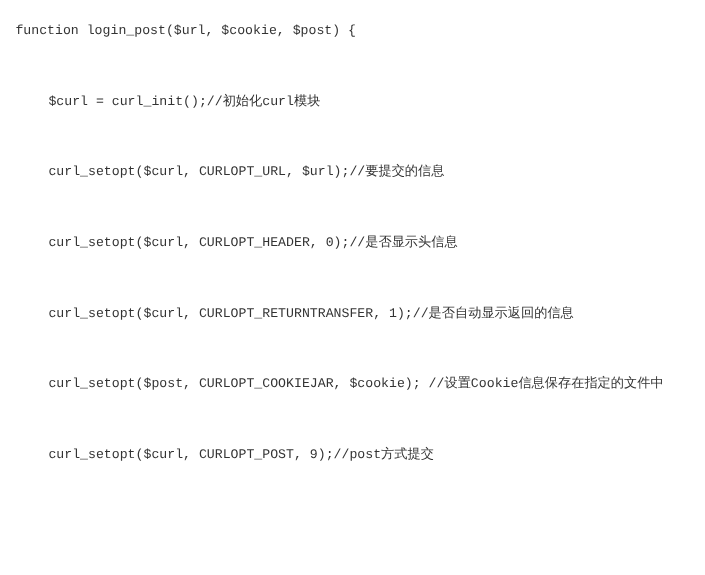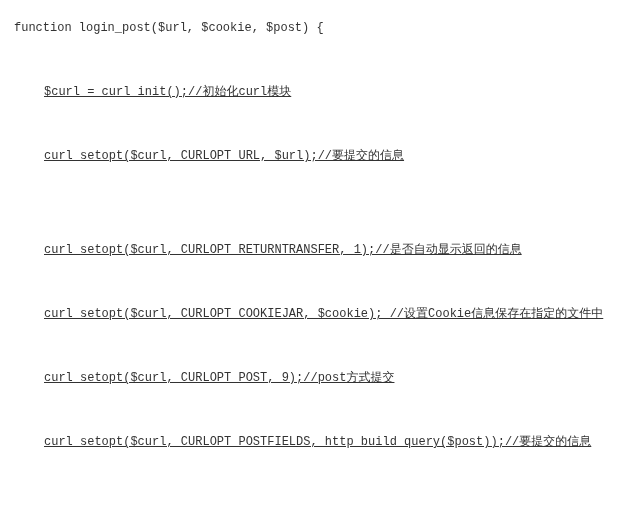--- a/index.html
+++ b/index.html
@@ -17,38 +17,38 @@
     margin: 0;
     padding: 20px 14px;
     white-space: pre;
     font-family: "Courier New", Courier, monospace, "Microsoft YaHei", sans-serif;
     font-size: 12px;
     line-height: 1.45;
     color: #333333;
   }
   .line { display: block; }
   .blank { display: block; height: 1em; }
-  .indent1 { padding-left: 30px; text-decoration: underline; }
+  .indent1 { padding-left: 30px; }
 </style>
 </head>
 <body>
 
 <pre class="code"><span class="line">function login_post($url, $cookie, $post) {</span>
 <span class="blank"></span>
 <span class="line indent1">$curl = curl_init();//初始化curl模块</span>
 <span class="blank"></span>
 <span class="line indent1">curl_setopt($curl, CURLOPT_URL, $url);//要提交的信息</span>
 <span class="blank"></span>
+<span class="line indent1">curl_setopt($curl, CURLOPT_HEADER, 0);//是否显示头信息</span>
 <span class="blank"></span>
 <span class="line indent1">curl_setopt($curl, CURLOPT_RETURNTRANSFER, 1);//是否自动显示返回的信息</span>
 <span class="blank"></span>
-<span class="line indent1">curl_setopt($curl, CURLOPT_COOKIEJAR, $cookie); //设置Cookie信息保存在指定的文件中</span>
+<span class="line indent1">curl_setopt($post, CURLOPT_COOKIEJAR, $cookie); //设置Cookie信息保存在指定的文件中</span>
 <span class="blank"></span>
 <span class="line indent1">curl_setopt($curl, CURLOPT_POST, 9);//post方式提交</span>
 <span class="blank"></span>
-<span class="line indent1">curl_setopt($curl, CURLOPT_POSTFIELDS, http_build_query($post));//要提交的信息</span>
 <span class="blank"></span>
 
 
 
 
 
 </pre>
 
 </body></html>

